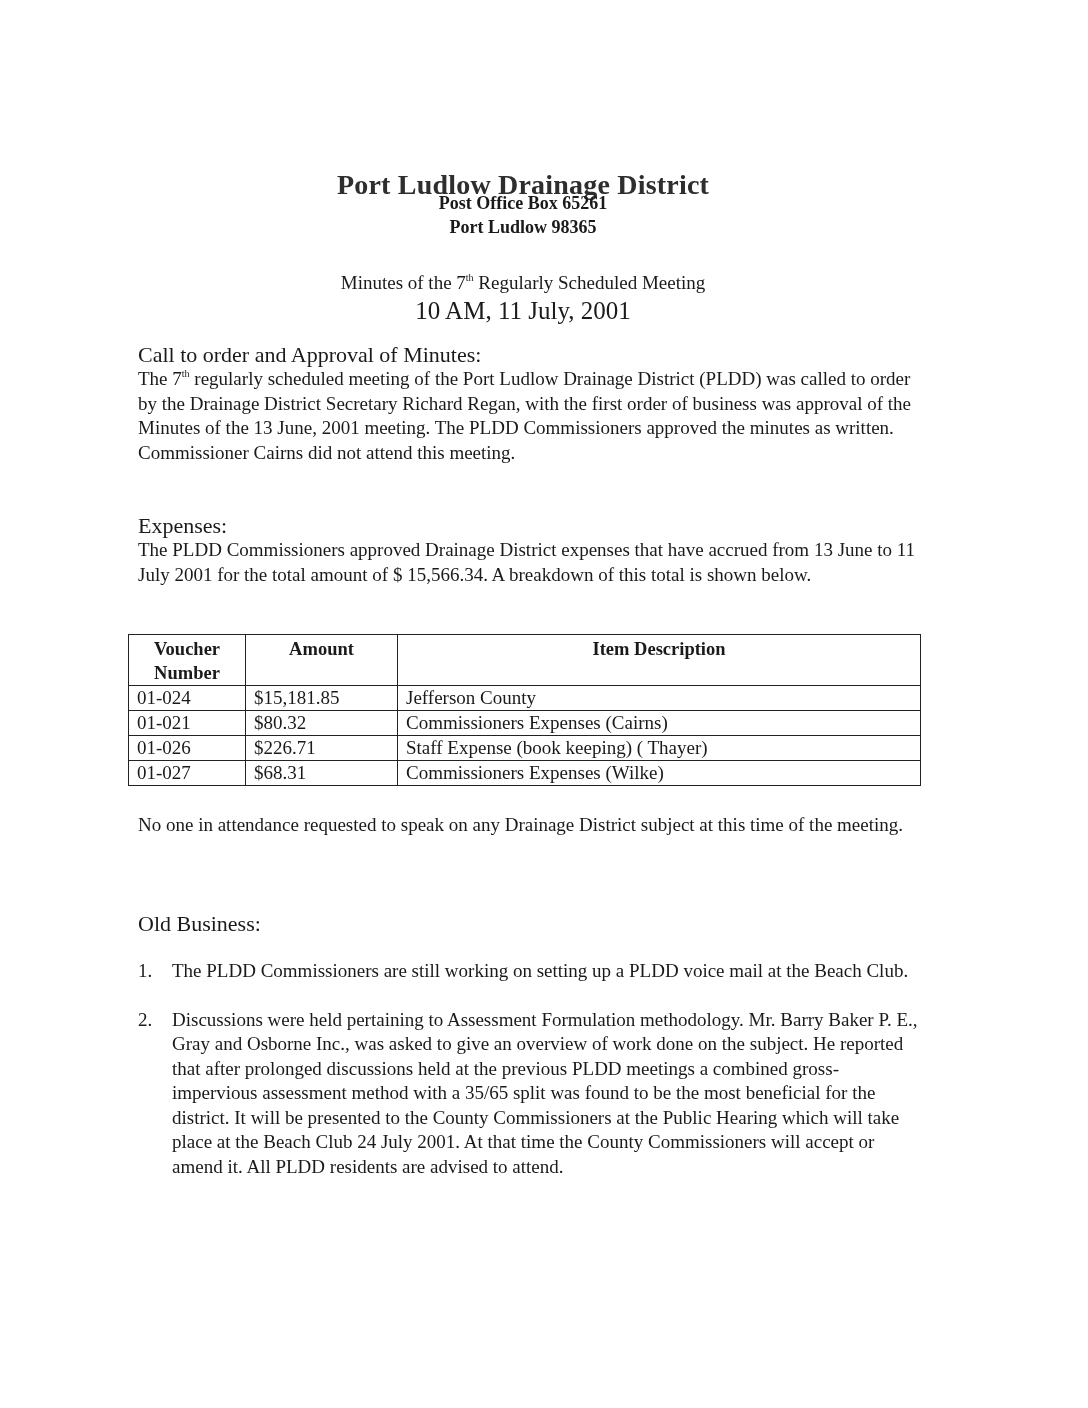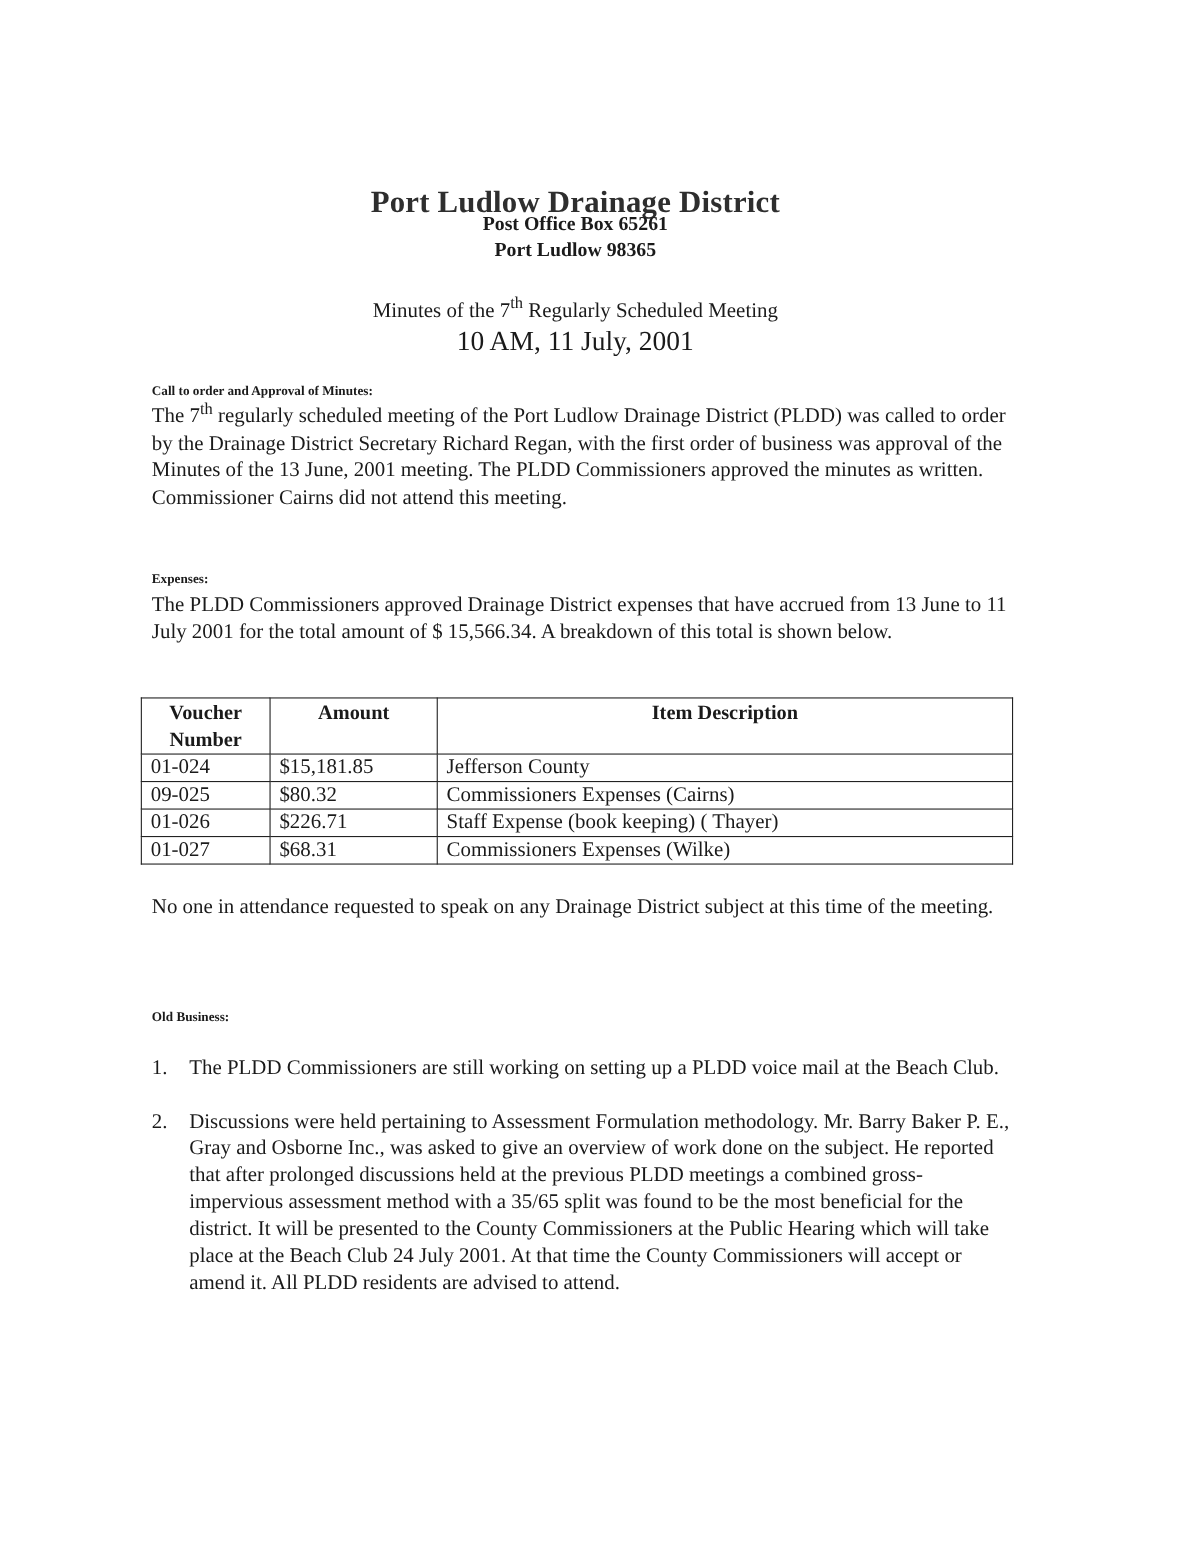--- a/index.html
+++ b/index.html
@@ -9,23 +9,23 @@
     overflow: hidden;
   }
   .abs { position: absolute; }
   .center { left: 0; width: 1046px; text-align: center; }
   .org-title { top: 134px; font-size: 28px; font-weight: bold; color: #2e2e2e; letter-spacing: 0.2px; margin-top: 35px; }
   .addr { font-size: 18px; font-weight: bold; }
   .addr1 { top: 193px; }
   .addr2 { top: 217px; }
   .meet1 { top: 272px; font-size: 19px; }
   .meet2 { top: 297px; font-size: 25px; }
-  sup { font-size: 15px; vertical-align: 8px; line-height: 0; }
+  sup { font-size: 10px; vertical-align: 8px; line-height: 0; }
   .section { left: 138px; width: 780px; }
-  .heading { font-size: 12px; font-weight: bold; line-height: 24px; }
+  .heading { font-size: 22px; font-weight: normal; line-height: 24px; }
   .para { font-size: 19px; line-height: 24.5px; }
   table.exp {
     position: absolute; left: 128px; top: 634px; width: 793px;
     border-collapse: collapse; font-size: 19px; padding-left: 48px;
   }
   table.exp th, table.exp td {
     border: 1.5px solid #222; padding: 0 8px; vertical-align: top; text-align: left;
   }
   table.exp th { font-weight: bold; text-align: center; height: 48px; line-height: 24px; padding-top: 2px; font-size: 18.5px; }
   table.exp td { height: 24px; line-height: 24px; }
@@ -63,21 +63,21 @@
       <th>Item Description</th>
     </tr>
   </thead>
   <tbody>
     <tr>
       <td>01-024</td>
       <td>$15,181.85</td>
       <td>Jefferson County</td>
     </tr>
     <tr>
-      <td>09-025</td>
+      <td>01-021</td>
       <td>$80.32</td>
       <td>Commissioners Expenses (Cairns)</td>
     </tr>
     <tr>
       <td>01-026</td>
       <td>$226.71</td>
       <td>Staff Expense (book keeping) ( Thayer)</td>
     </tr>
     <tr>
       <td>01-027</td>

